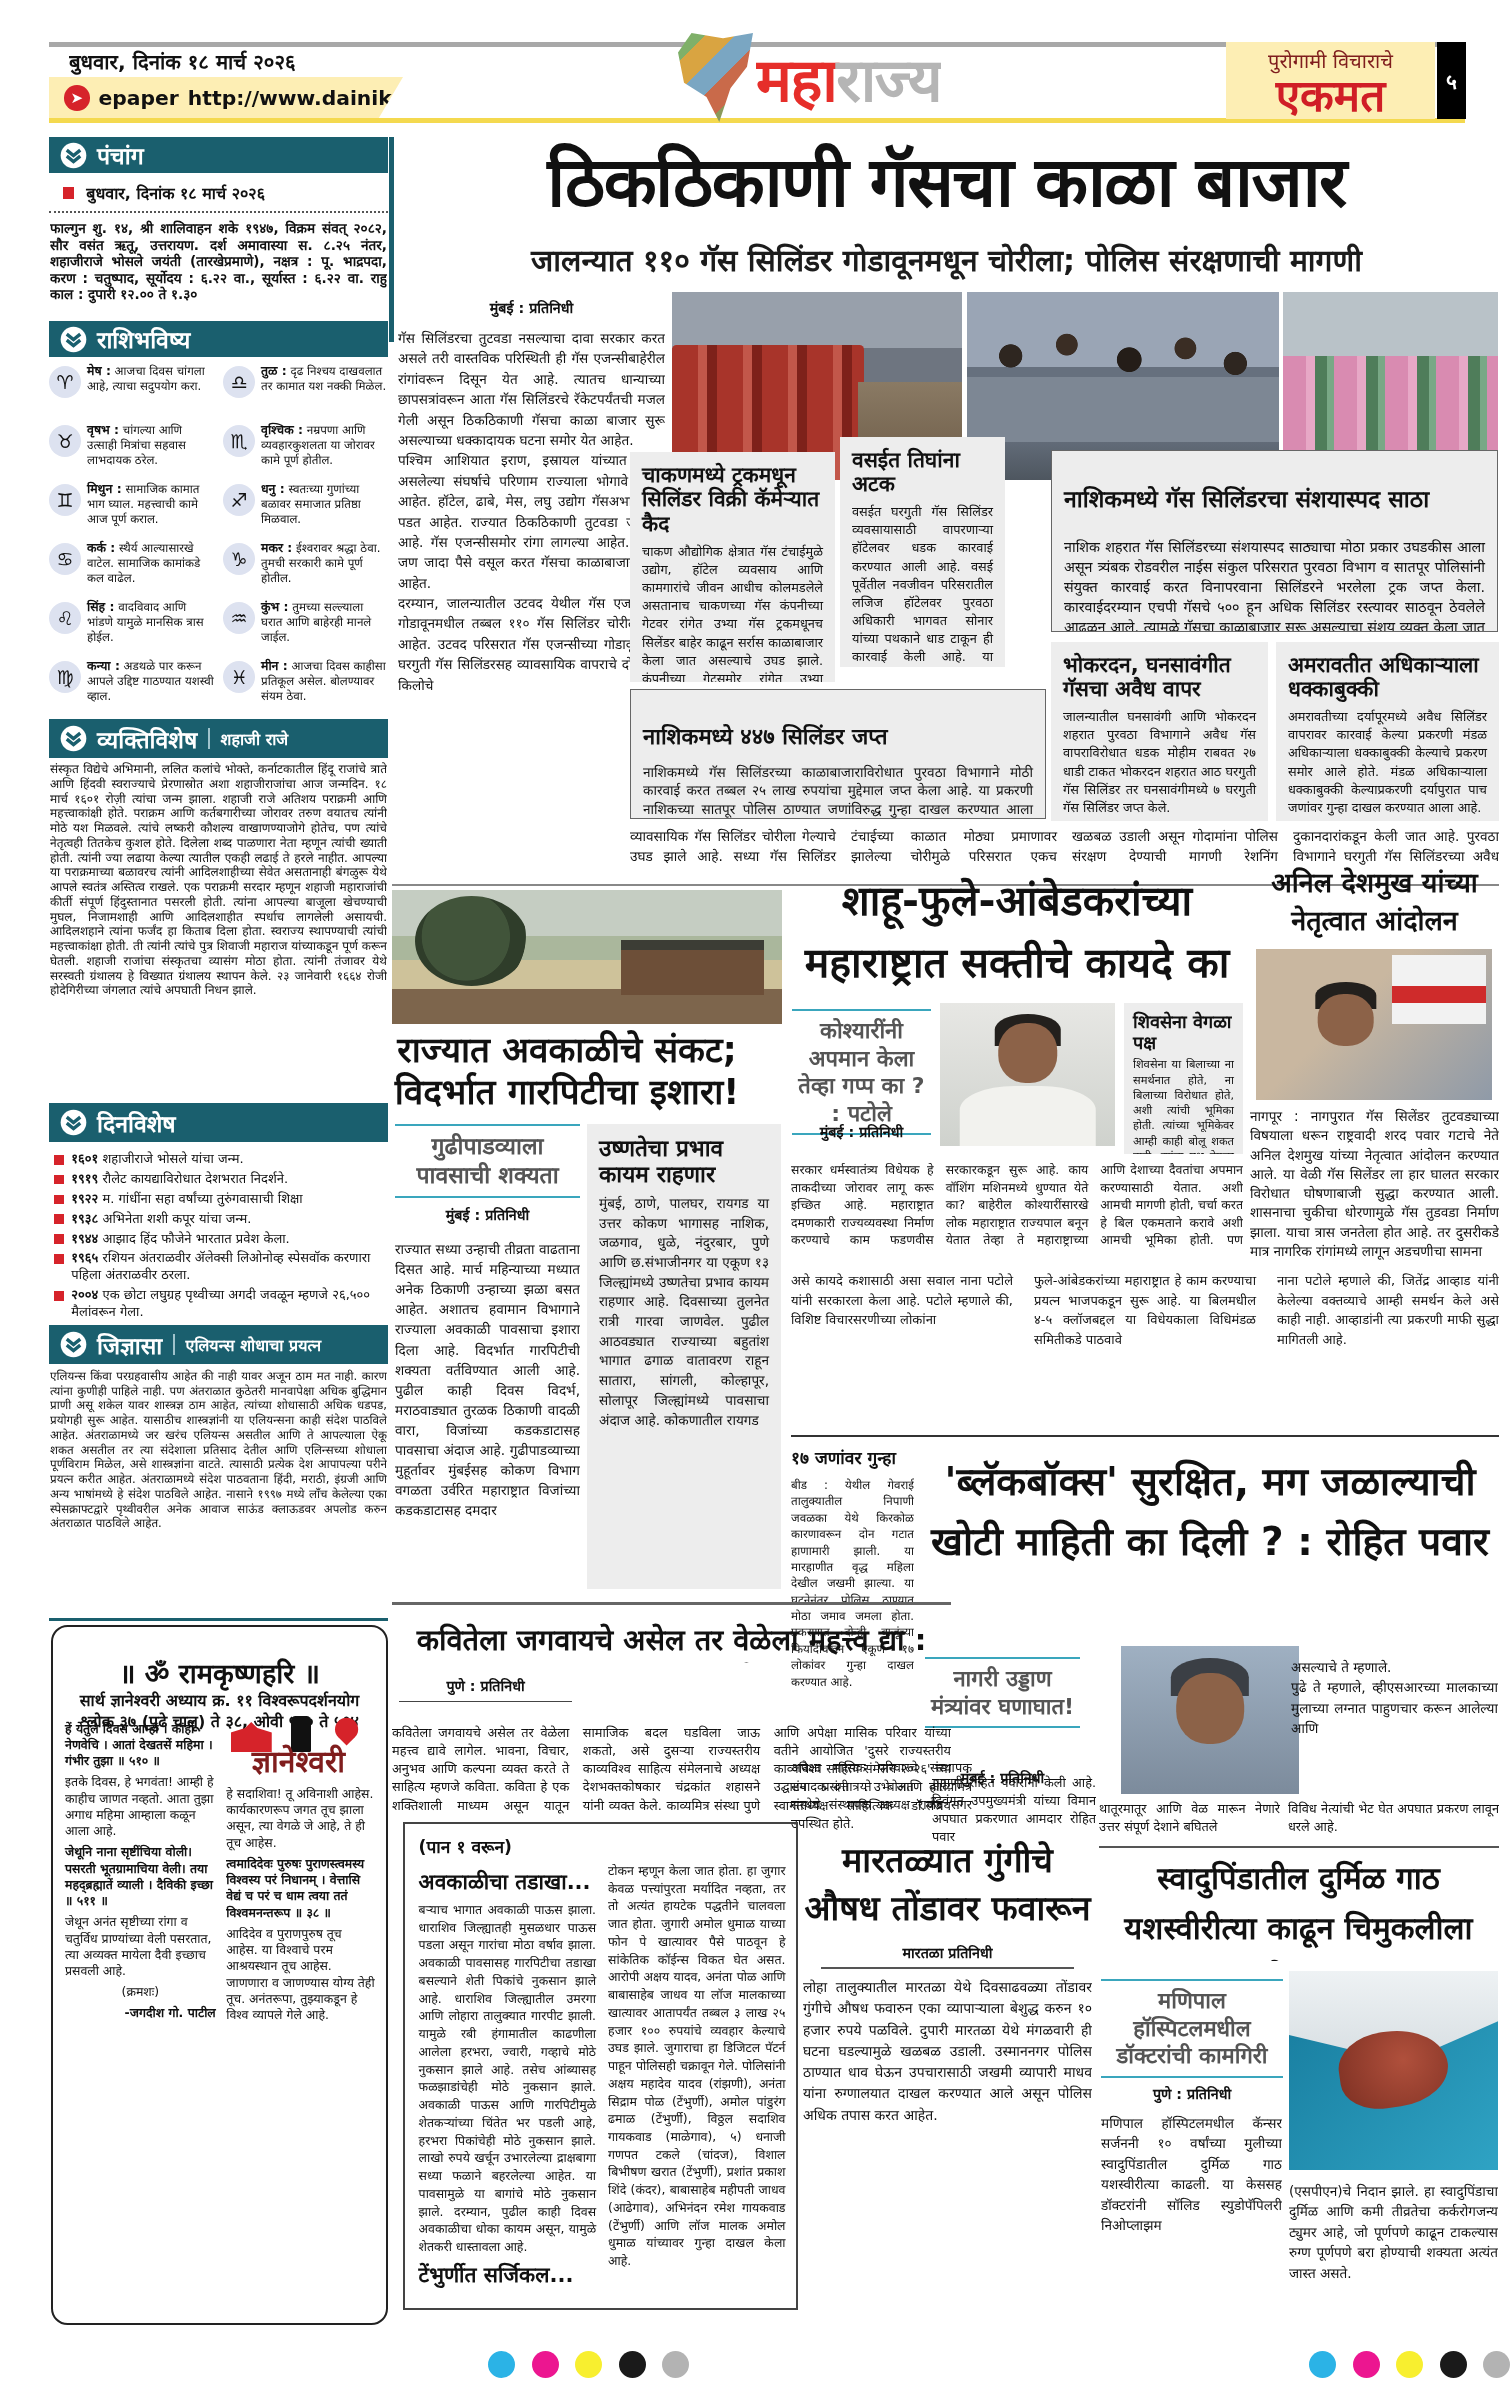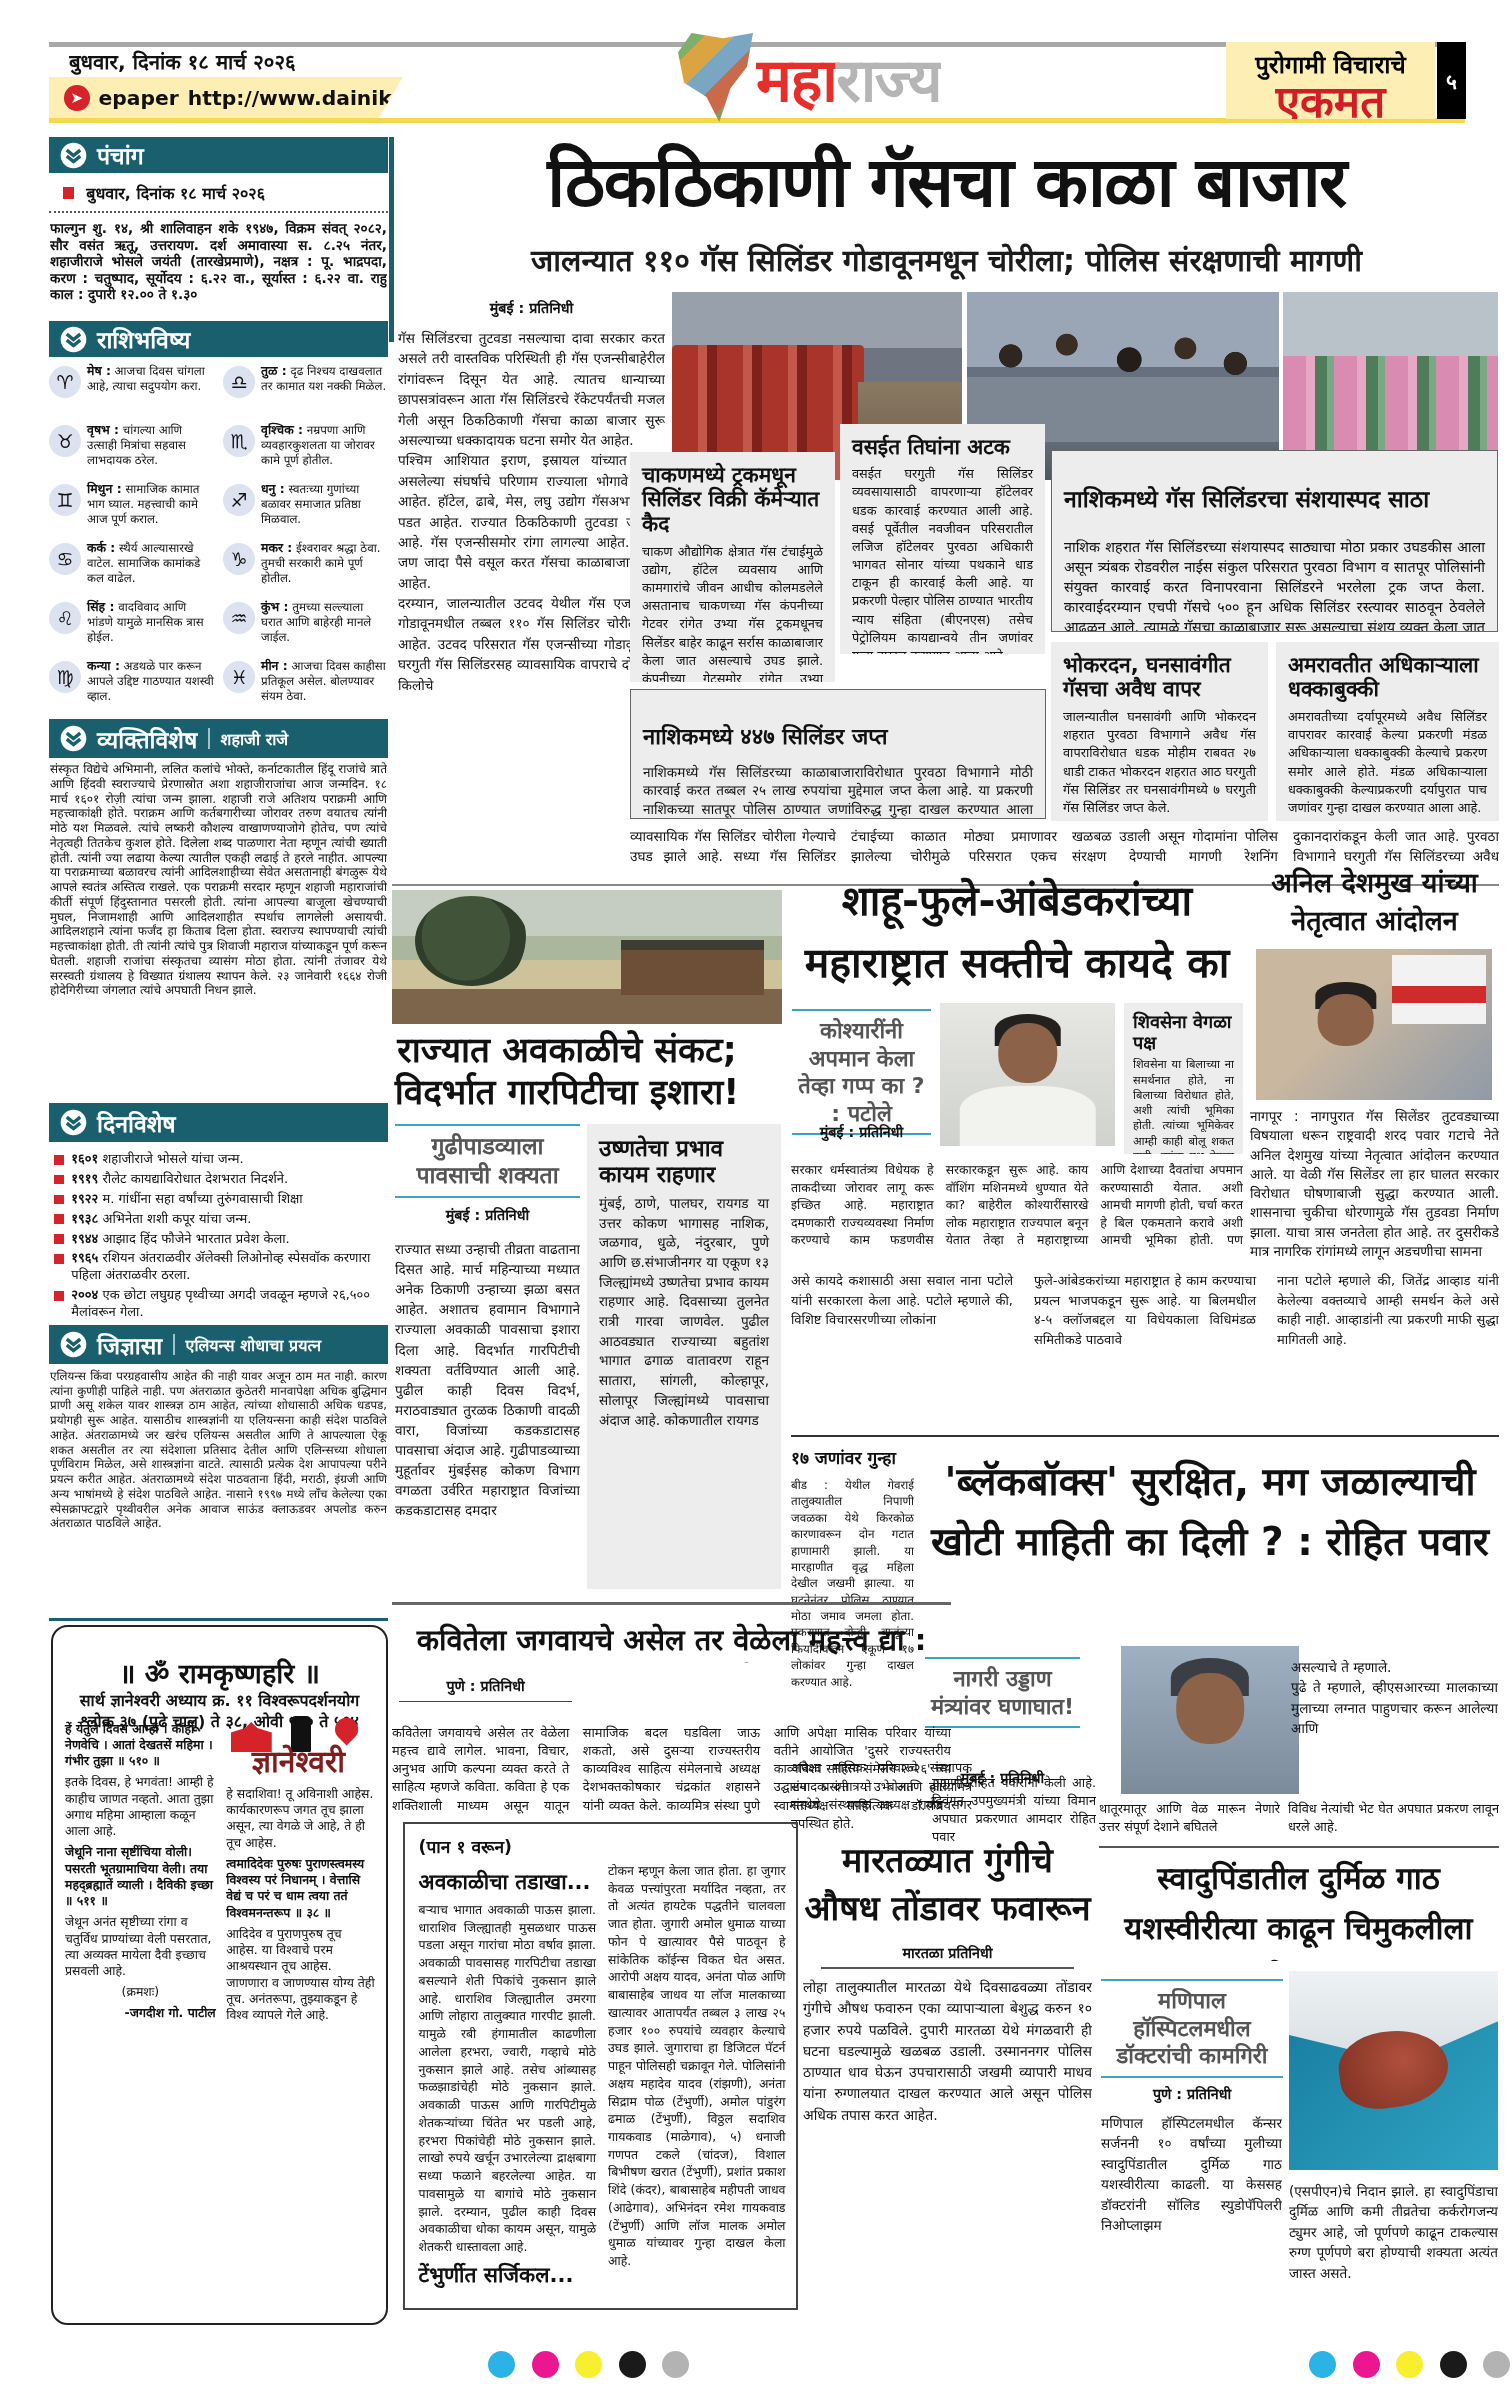--- a/index.html
+++ b/index.html
@@ -16,21 +16,21 @@
   #epicon{width:25.6px;height:25.6px;border-radius:50%;background:#d6232a;color:#fff;display:flex;align-items:center;
           justify-content:center;font-size:15px;flex:0 0 25.6px}
   #yrule{left:49px;top:118px;width:1416px;height:4.5px;background:#f4d94f}
   #mapcol{left:678px;top:33px;width:75px;height:89px;
      background:linear-gradient(135deg,#7fb069 0 18%,#d9a441 18% 36%,#7aa6c2 36% 54%,#c96a4a 54% 72%,#8a9a5b 72% 88%,#b28bc4 88%);
      clip-path:polygon(18% 0,60% 6%,100% 0,92% 38%,70% 62%,55% 100%,38% 72%,8% 56%,0 22%)}
   #mast{left:756px;top:47px;font-size:60px;font-weight:900;letter-spacing:-1.5px;line-height:1.1}
   #mast .r{color:#e62e2a}
   #mast .g{color:#b5b5b5}
   #cream{left:1226px;top:42px;width:209px;height:77px;background:#fdeeb4;text-align:center;padding-top:4.5px}
-  #cream .l1{font-size:24px;font-weight:700;color:#000000}
+  #cream .l1{font-size:20px;font-weight:400;color:#7f1d1d}
   #cream .l2{font-size:44px;font-weight:900;color:#d01e26;line-height:1.0}
   #pgno{left:1437px;top:42px;width:29px;height:77px;background:#000;color:#fff;display:flex;align-items:center;
         justify-content:center;font-size:21px;font-weight:700}
   
   .shead{left:49px;width:339px;height:36px;background:#1a5f6e;color:#fff;display:flex;align-items:center;
          gap:10.5px;padding:0 10.5px}
   .shead .t{font-size:23px;font-weight:800}
   .shead .bar{width:2.3px;height:21px;background:#9fc3cc}
   .shead .tag{font-size:16px;font-weight:600}
   .chev{flex:0 0 27px;width:27px;height:27px}
@@ -99,21 +99,21 @@
   .p3{flex:1;background:linear-gradient(180deg,#b9c2c8 0 35%,#8d979e 35% 70%,#6d767c)}
   .p3 .cyls{position:absolute;left:0;right:0;bottom:0;height:66%;
       background:repeating-linear-gradient(90deg,#d98bb1 0 22.6px,#e7a8c6 22.6px 32px,#4f7d5a 32px 44px,#79a886 44px 51px)}
   
   #mainBody{left:398px;top:328px;width:267px;height:482px;font-size:13.6px;line-height:1.5;white-space:pre-line}
   .gbox{background:#ededed;padding:10.5px 12px}
   .gbox h3{margin:0 0 6px;font-size:21px;line-height:1.18;font-weight:900}
   .gbox p{margin:0;font-size:12.8px;line-height:1.42}
   .bbox{border:1.5px solid #666;background:#ededed;padding:7.5px 12px}
   #boxChakan{left:630px;top:452px;width:205px;height:230px}
-  #boxVasai{left:840px;top:424px;width:205px;height:230px}
+  #boxVasai{left:840px;top:437px;width:165px;height:230px}
   #boxSatha{left:1051px;top:450px;width:447px;height:182px}
   #boxSatha h3{font-size:23px}
   #boxSatha p{font-size:14.3px;line-height:1.4}
   #boxBhok{left:1051px;top:642px;width:217px;height:179px}
   #boxAmra{left:1276px;top:642px;width:223px;height:179px}
   #boxSeized{left:630px;top:689px;width:416px;height:130px}
   #boxSeized h3{font-size:22px;margin-bottom:4.5px}
   #boxSeized p{font-size:13.6px;line-height:1.35}
   #mainCont{left:630px;top:827px;width:869px;height:51px;font-size:13.6px;line-height:1.45;column-count:4;column-gap:15px}
   #rule1{left:392px;top:884px;width:1107px;height:2.3px;background:#888}

